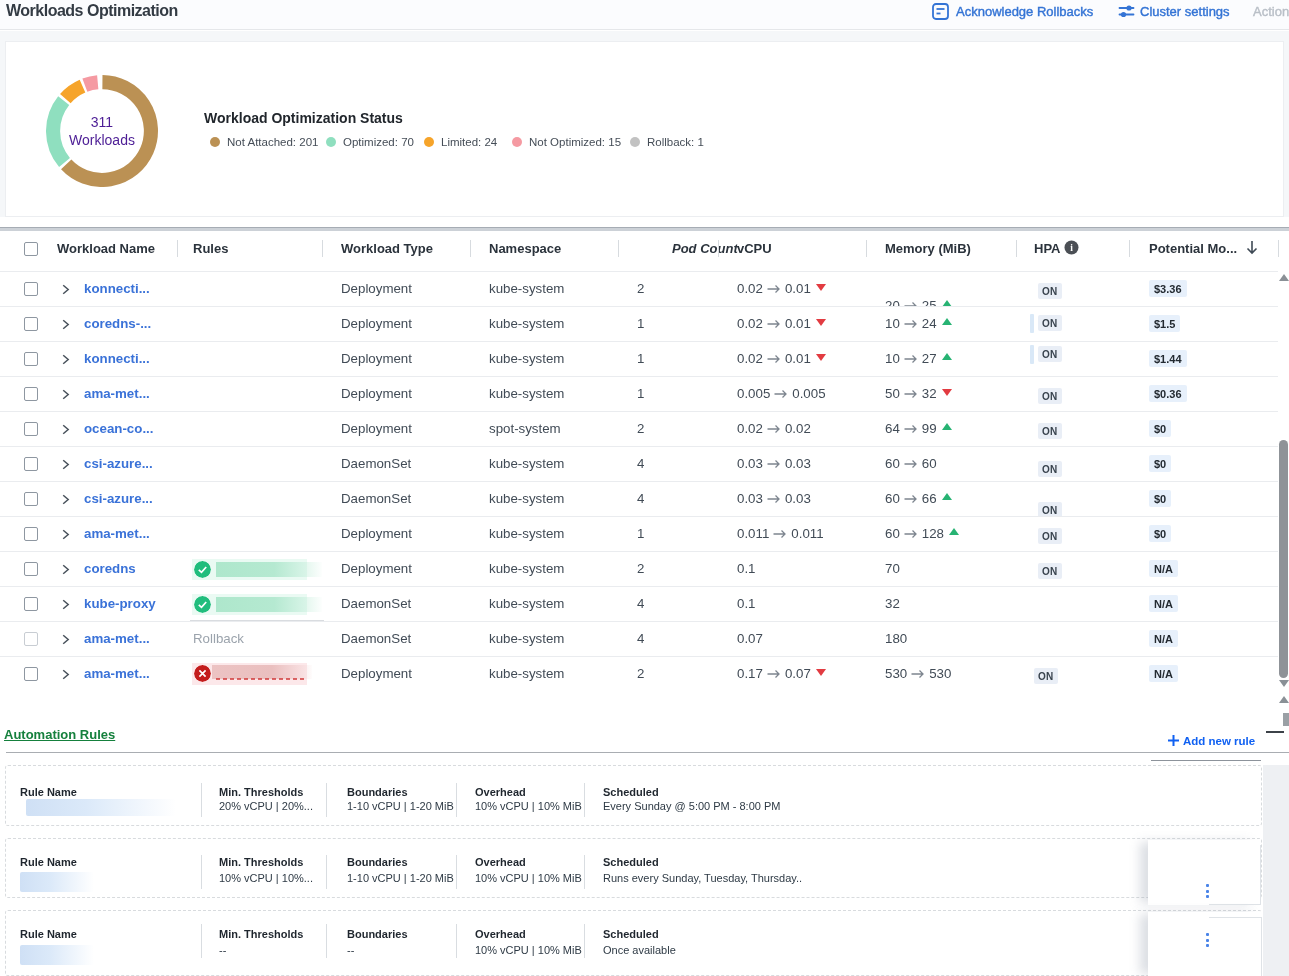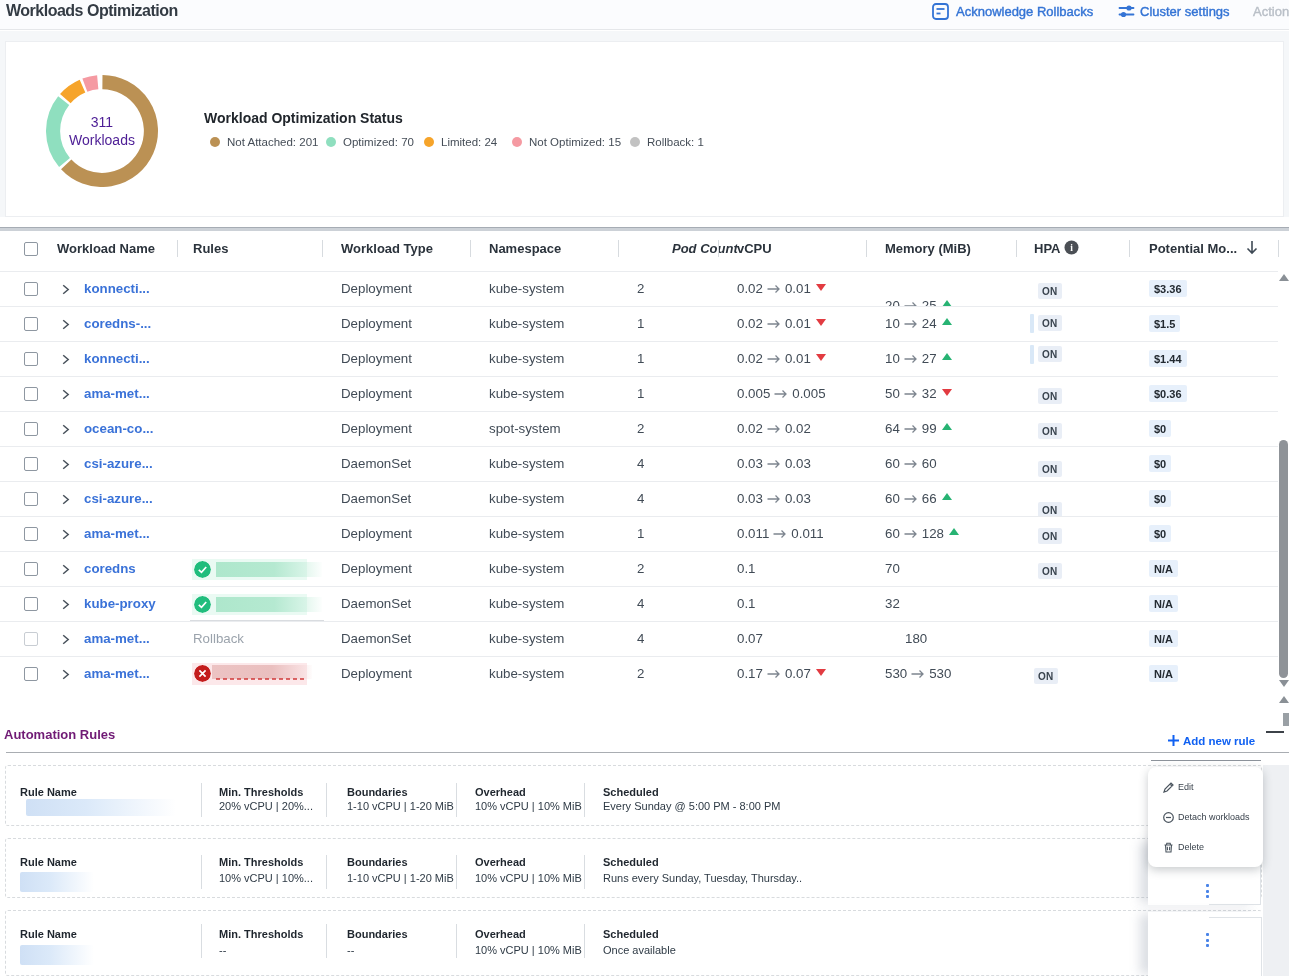--- a/index.html
+++ b/index.html
@@ -43,21 +43,21 @@
   
   .rulegreen { position:absolute; left:192px; top:7px; width:115px; height:21px; background:#eafaf3; }
   .rulegreen .bar { position:absolute; left:24px; top:3px; width:106px; height:15px; background:linear-gradient(90deg, #aee7cc 0%, #b5e9d1 55%, rgba(230,248,240,0.1) 100%); }
   .rcirc { position:absolute; left:2px; top:2px; width:17px; height:17px; border-radius:50%; }
   .rulered { position:absolute; left:192px; top:6px; width:115px; height:22px; background:#fce8ea; }
   .rulered .bar { position:absolute; left:20px; top:2px; width:100px; height:14px; background:linear-gradient(90deg, #ecc3c3 0%, #eabfbf 60%, rgba(250,235,235,0.15) 100%); }
   .redline { position:absolute; left:24px; top:15px; width:90px; height:1.5px; background:repeating-linear-gradient(90deg,rgba(205,45,45,0.7) 0 4px, rgba(0,0,0,0) 4px 7px); }
   
   #totalrow { position:absolute; left:0; top:691px; width:1289px; height:36px; background:#fff; border-top:2px solid #464d54; }
   
-  #autotitle { position:absolute; left:4px; top:727px; font-size:13px; font-weight:bold; color:#701a75; }
+  #autotitle { position:absolute; left:4px; top:727px; font-size:13px; font-weight:bold; color:#15803d;text-decoration:underline; }
   #addrule { position:absolute; left:1183px; top:735px; font-size:11.5px; font-weight:bold; color:#1061f2; }
   #autodivider { position:absolute; left:6px; top:751.5px; width:1283px; height:1.3px; background:#a9adb2; }
   #autobg { position:absolute; left:0; top:753px; width:1289px; height:223px; background:#fff; }
   #autostrip { position:absolute; left:1263px; top:765px; width:26px; height:211px; background:#eef0f3; }
   .card { position:absolute; left:5px; width:1257px; background:#fff; border:1px dashed #d8dbde; border-radius:3px; }
   .clabel { position:absolute; font-size:11px; font-weight:bold; color:#1f262e; }
   .cvalue { position:absolute; font-size:11px; color:#2e3a45; }
   .csep { position:absolute; width:1px; background:#d9dde1; }
   .namebar { position:absolute; border-radius:2px; background:linear-gradient(90deg,#cfe0f5 0%, #dbe9f9 40%, rgba(255,255,255,0) 100%); }
   
@@ -337,21 +337,21 @@
         <div class="cb dis"></div>
         <svg class="chev" viewBox="0 0 9 11">
           <path d="M2.2 1.2 L7.2 5.5 L2.2 9.8" fill="none" stroke="#49525c" stroke-width="1.5"></path>
         </svg>
         <div class="wname">ama-met...</div>
         <div class="ctext muted" style="left:193px;">Rollback</div>
         <div class="ctext" style="left:341px;">DaemonSet</div>
         <div class="ctext" style="left:489px;">kube-system</div>
         <div class="ctext" style="left:637px;">4</div>
         <div class="ctext" style="left:737px;">0.07</div>
-        <div class="ctext" style="left:905px;">180</div>
+        <div class="ctext" style="left:885px;">180</div>
         <div class="dollar">N/A</div>
       </div>
       <div class="row" style="top:385px;">
         <div class="cb"></div>
         <svg class="chev" viewBox="0 0 9 11">
           <path d="M2.2 1.2 L7.2 5.5 L2.2 9.8" fill="none" stroke="#49525c" stroke-width="1.5"></path>
         </svg>
         <div class="wname">ama-met...</div>
         <div class="rulered">
           <svg class="rcirc" viewBox="0 0 17 17">
@@ -447,35 +447,20 @@
       <i></i>
       <i></i>
       <i></i>
     </div>
   <div class="dots" style="top:933px;">
       <i></i>
       <i></i>
       <i></i>
     </div>
 
-  <div id="menu">
-    <svg class="micon" style="top:15px" width="11" height="11" viewBox="0 0 11 11">
-        <path d="M1 10 L2 7 L8 1 L10 3 L4 9 Z M7 2 L9 4" fill="none" stroke="#4a545e" stroke-width="1.2"></path>
-      </svg>
-    <div class="mitem" style="top:15px;">Edit</div>
-    <svg class="micon" style="top:45px" width="11" height="11" viewBox="0 0 11 11">
-        <circle cx="5.5" cy="5.5" r="4.8" fill="none" stroke="#4a545e" stroke-width="1.2"></circle>
-        <line x1="3" y1="5.5" x2="8" y2="5.5" stroke="#4a545e" stroke-width="1.2"></line>
-      </svg>
-    <div class="mitem" style="top:45px;">Detach workloads</div>
-    <svg class="micon" style="top:75px" width="11" height="11" viewBox="0 0 11 11">
-        <path d="M1.5 3 H9.5 M3.5 3 L3.8 1.2 H7.2 L7.5 3 M2.5 3 L3 10 H8 L8.5 3 M4.3 4.7 L4.5 8.3 M6.7 4.7 L6.5 8.3" fill="none" stroke="#4a545e" stroke-width="1.1"></path>
-      </svg>
-    <div class="mitem" style="top:75px;">Delete</div>
-  </div>
 
   <div class="sbarrow-up" style="left:1279px;top:274px;"></div>
   <div id="sbthumb"></div>
   <div class="sbarrow-down" style="left:1279px;top:680px;"></div>
   <div class="sbarrow-up" style="left:1279px;top:696px;"></div>
   <div class="abs" style="left:1283px;top:713px;width:6px;height:13px;background:#9aa0a5;"></div>
   <div class="abs" style="left:1266px;top:731px;width:18px;height:2px;background:#3c4248;"></div>
 </div>
 
 </body></html>

